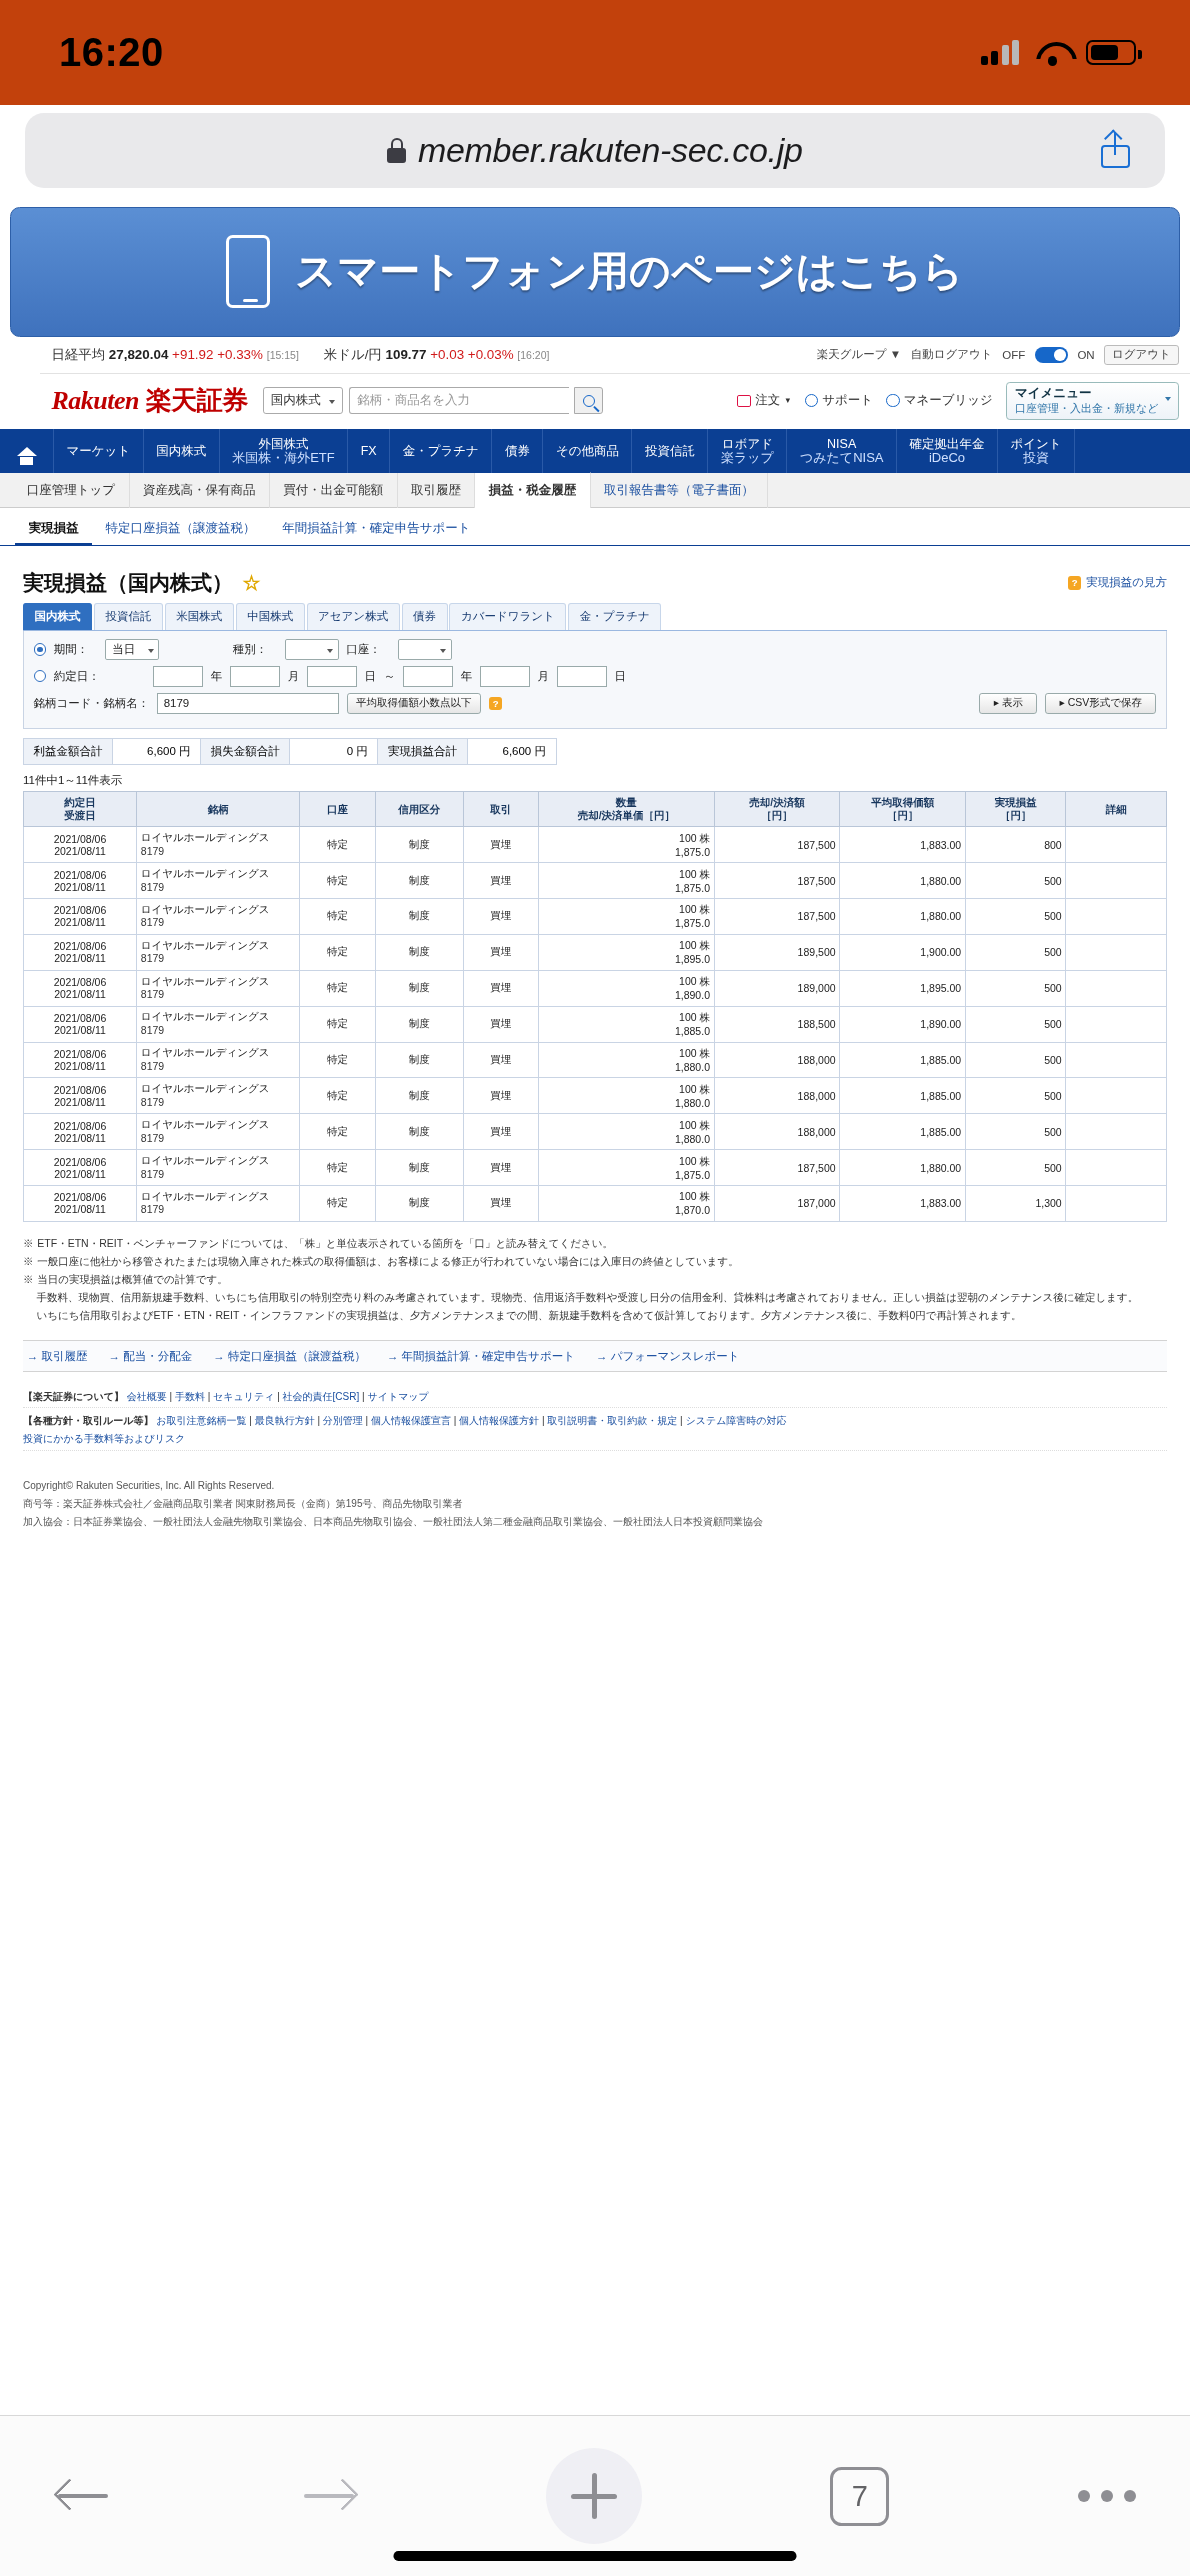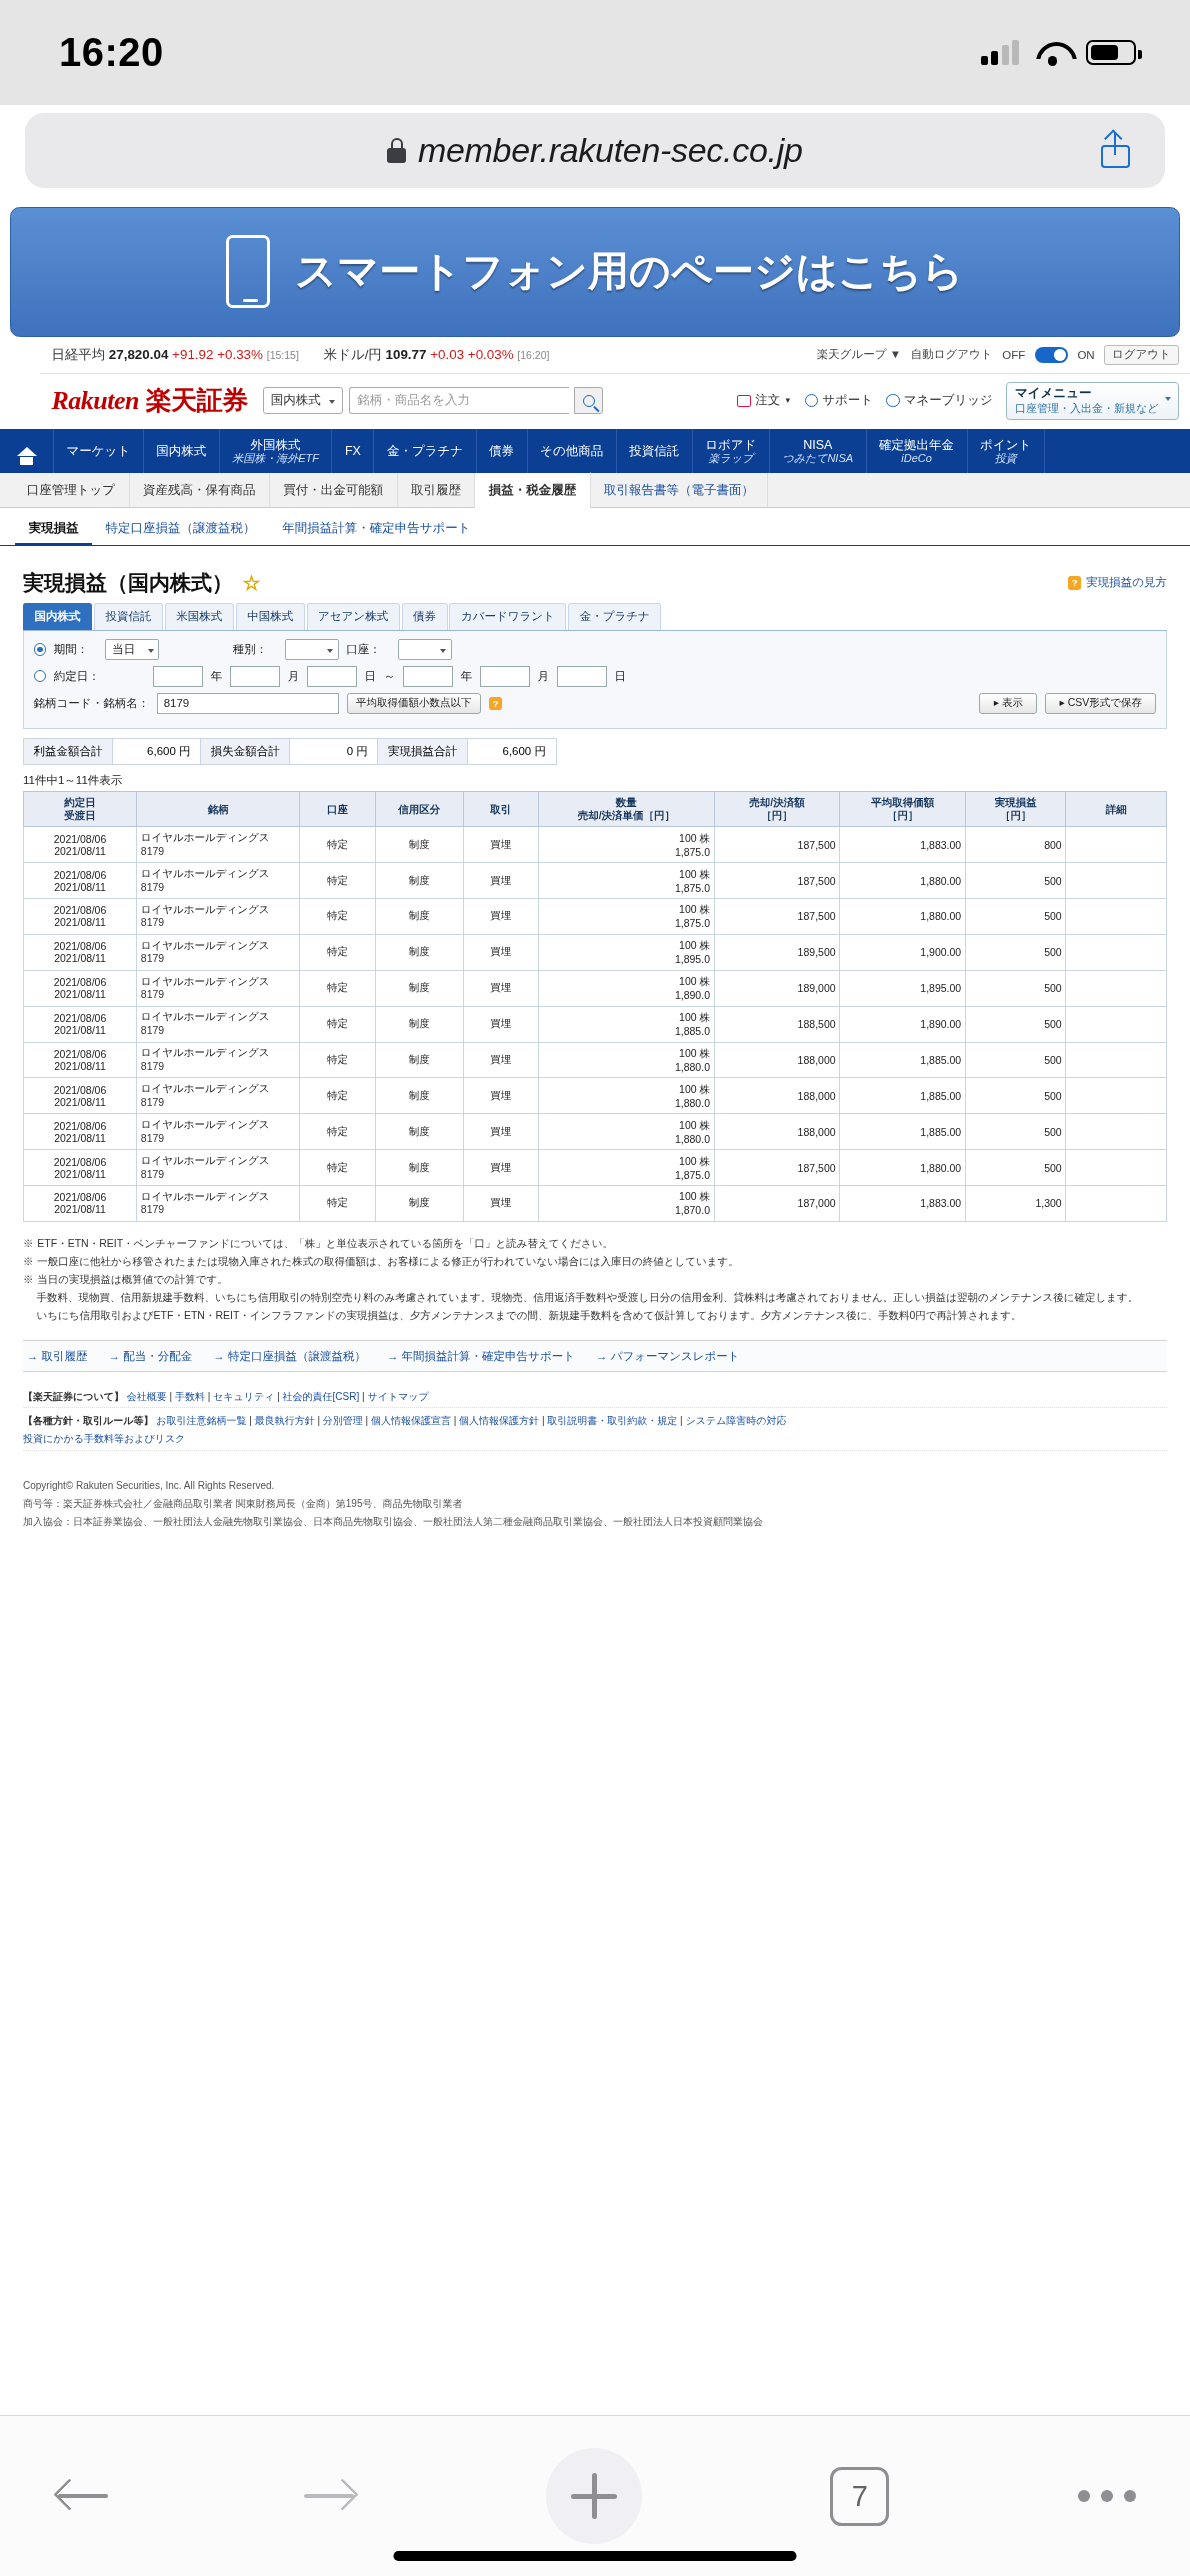--- a/index.html
+++ b/index.html
@@ -7,21 +7,21 @@
   body {
     width: 1190px; height: 2576px;
     background: #ffffff;
     font-family: "Liberation Sans", sans-serif;
     overflow: hidden;
   }
 
   
   .status-bar {
     height: 105px; display:flex; align-items:center; justify-content:space-between;
-    padding: 0 54px 0 59px; background:#e5e5e5;
+    padding: 0 54px 0 59px; background:#c2410c;
   }
   .status-time { font-size: 40px; font-weight: 600; color:#000; letter-spacing:0.5px; }
   .status-right { display:flex; align-items:center; gap: 17px; }
   .sig-bars { display:flex; align-items:flex-end; gap:3.8px; height:25px; }
   .sig-bars i { width:6.7px; background:#000; border-radius:1.9px; display:block; }
   .sig-bars i:nth-child(1){height:8.6px;}
   .sig-bars i:nth-child(2){height:14.4px;}
   .sig-bars i:nth-child(3){height:20px; background:#b8b8b8;}
   .sig-bars i:nth-child(4){height:25px; background:#b8b8b8;}
   .wifi { width:33px; height:25px; position:relative; }
@@ -110,21 +110,21 @@
   .mymenu b { font-size:12.5px; }
   .mymenu small { font-size:11px; color:#3a6; color:#37a; }
   .mymenu:after{ content:""; position:absolute; right:6.7px; top:14.4px; border-left:3.8px solid transparent; border-right:3.8px solid transparent; border-top:4.8px solid #37a;}
 
   
   .gnav { display:flex; background:#0b3f93; color:#fff; font-size:12.5px; height:44px; align-items:stretch;}
   .gnav .item {
     display:flex; flex-direction:column; align-items:center; justify-content:center;
     padding: 0 12.5px; border-right:1px solid #2a5aa8; white-space:nowrap; position:relative; text-align:center; line-height:1.15;
   }
-  .gnav .item .sub { font-size:11px; color:#cfe0ff;font-style:italic; }
+  .gnav .item .sub { font-size:13px; color:#cfe0ff; }
   .gnav .item.home { width:54px; }
   .house { width:0; height:0; border-left:10.5px solid transparent; border-right:10.5px solid transparent; border-bottom:9.6px solid #fff; position:relative;}
   .house:after{content:""; position:absolute; left:-6.7px; top:9.6px; width:13.4px; height:8.6px; background:#fff;}
 
   .subnav {
     display:flex; background:#f1f1f1; border-bottom:1px solid #ccc; font-size:12.5px; height:35px; align-items:center;
     padding-left:13.4px; gap:0;
   }
   .subnav .s { padding: 0 13.4px; color:#333; border-right:1px solid #ddd; line-height:35px;}
   .subnav .s.active { background:#fff; font-weight:700; border-top:1.9px solid #0b3f93; }

